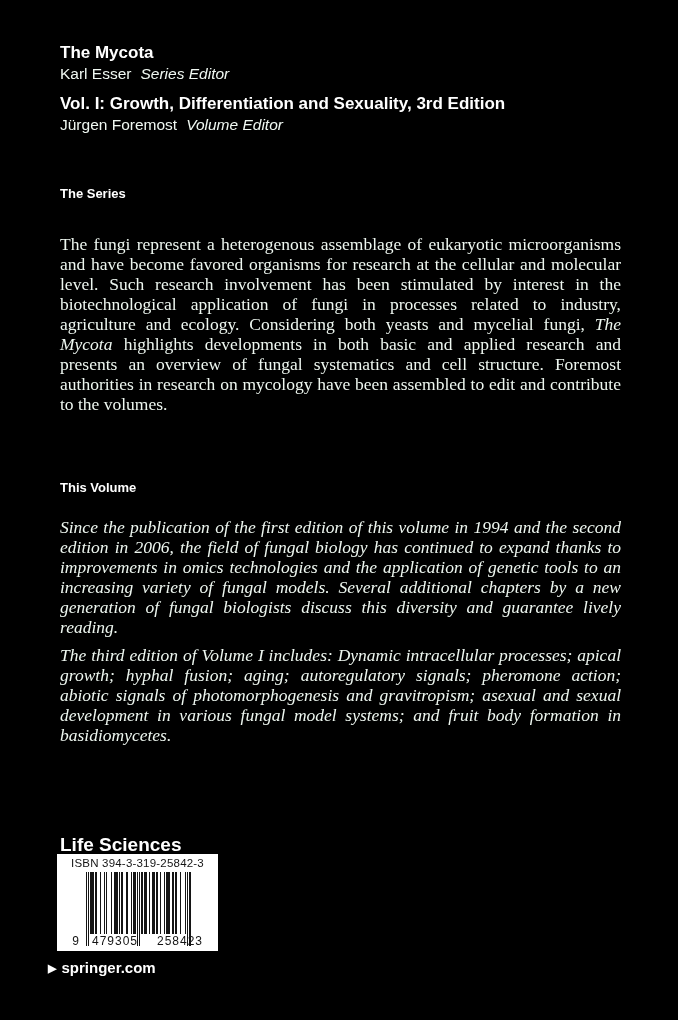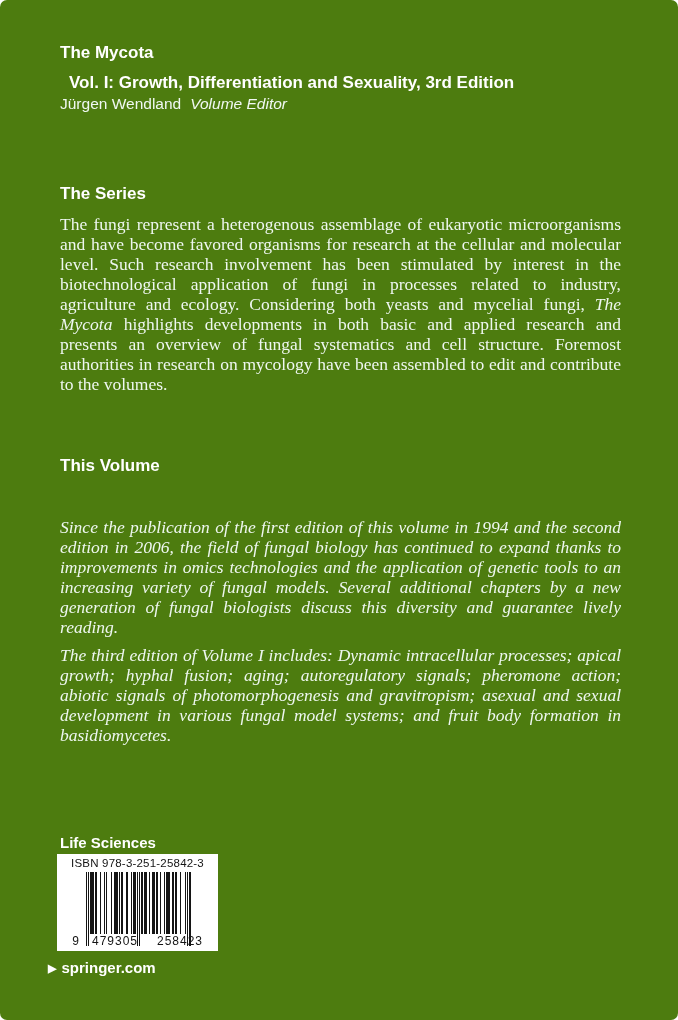--- a/index.html
+++ b/index.html
@@ -21,57 +21,57 @@
     font-weight: bold;
     font-size: 17px;
     line-height: 21px;
   }
   .editor-line {
     color: #f0f8f2;
     font-size: 15.5px;
     line-height: 21px;
   }
   .editor-role { font-style: italic; margin-left: 9px; }
-  .volume-title { margin-top: 9px; margin-left: 9px; }
+  .volume-title { margin-top: 9px; }
 
   
   .section-heading {
     position: absolute;
     left: 60px;
     color: #ffffff;
     font-weight: bold;
-    font-size: 17px;
+    font-size: 13px;
     line-height: 20px;
   }
   .heading-series { top: 184px; }
-  .heading-volume { top: 456px; }
+  .heading-volume { top: 478px; }
 
   .body-copy {
     position: absolute;
     left: 60px;
     width: 561px;
     color: #eef7f0;
     font-family: "Liberation Serif", serif;
     font-size: 17.5px;
     line-height: 20px;
     text-align: justify;
   }
   .body-copy p { margin: 0 0 8px 0; }
   .body-copy em { font-style: italic; }
-  .series-copy { top: 214px; }
+  .series-copy { top: 234px; }
   .volume-copy { top: 517px; font-style: italic; }
 
   
   .category-label {
     position: absolute;
     left: 60px;
     top: 834px;
     color: #ffffff;
     font-weight: bold;
-    font-size: 15px;
+    font-size: 19px;
     text-align: right;
   }
 
   .barcode-box {
     position: absolute;
     left: 57px;
     top: 854px;
     width: 161px;
     height: 97px;
     background: #ffffff;
@@ -106,47 +106,50 @@
     color: #ffffff;
     font-weight: bold;
     font-size: 15px;
     line-height: 18px;
   }
   .arrow-glyph { font-size: 11px; vertical-align: 1px; margin-right: 5px; }
 </style>
 </head>
 <body>
 
-<div class="cover" style="background: #4d7c0f; border-radius: 7px;">
+<div class="cover" style="background: #000000;">
 
   <div class="header">
     <div class="series-title">The Mycota</div>
+    <div class="editor-line">
+      <span>Karl Esser</span><span class="editor-role">Series Editor</span>
+    </div>
     <div class="volume-title">Vol. I: Growth, Differentiation and Sexuality, 3rd Edition</div>
     <div class="editor-line">
-      <span>Jürgen Wendland</span><span class="editor-role">Volume Editor</span>
+      <span>Jürgen Foremost</span><span class="editor-role">Volume Editor</span>
     </div>
   </div>
 
   <div class="section-heading heading-series">The Series</div>
 
   <div class="body-copy series-copy">
     <p><span>The fungi represent a heterogenous assemblage of eukaryotic microorganisms and have become favored organisms for research at the cellular and molecular level. Such research involvement has been stimulated by interest in the biotechnological application of fungi in processes related to industry, agriculture and ecology. Considering both yeasts and mycelial fungi, </span><em>The Mycota</em><span> highlights developments in both basic and applied research and presents an overview of fungal systematics and cell structure. Foremost authorities in research on mycology have been assembled to edit and contribute to the volumes.</span></p>
   </div>
 
   <div class="section-heading heading-volume">This Volume</div>
 
   <div class="body-copy volume-copy">
     <p><span>Since the publication of the first edition of this volume in 1994 and the second edition in 2006, the field of fungal biology has continued to expand thanks to improvements in omics technologies and the application of genetic tools to an increasing variety of fungal models. Several additional chapters by a new generation of fungal biologists discuss this diversity and guarantee lively reading.</span></p>
     <p><span>The third edition of Volume I includes: Dynamic intracellular processes; apical growth; hyphal fusion; aging; autoregulatory signals; pheromone action; abiotic signals of photomorphogenesis and gravitropism; asexual and sexual development in various fungal model systems; and fruit body formation in basidiomycetes.</span></p>
   </div>
 
   <div class="category-label">Life Sciences</div>
 
   <div class="barcode-box">
-    <div class="isbn-label">ISBN 978-3-251-25842-3</div>
+    <div class="isbn-label">ISBN 394-3-319-25842-3</div>
     <svg class="barcode-svg" id="barcode-svg" width="105" height="75" shape-rendering="crispEdges">
         <rect x="0.00" y="0" width="1.1" height="74" fill="#141414"></rect>
         <rect x="2.20" y="0" width="1.1" height="74" fill="#141414"></rect>
         <rect x="4.40" y="0" width="1.1" height="62" fill="#141414"></rect>
         <rect x="5.50" y="0" width="1.1" height="62" fill="#141414"></rect>
         <rect x="6.60" y="0" width="1.1" height="62" fill="#141414"></rect>
         <rect x="8.80" y="0" width="1.1" height="62" fill="#141414"></rect>
         <rect x="9.90" y="0" width="1.1" height="62" fill="#141414"></rect>
         <rect x="14.30" y="0" width="1.1" height="62" fill="#141414"></rect>
         <rect x="17.60" y="0" width="1.1" height="62" fill="#141414"></rect>

